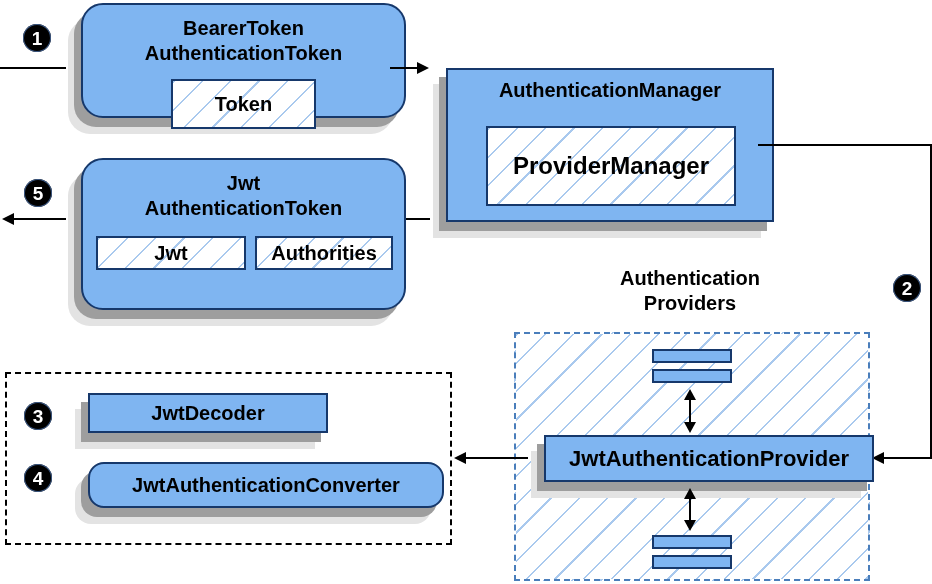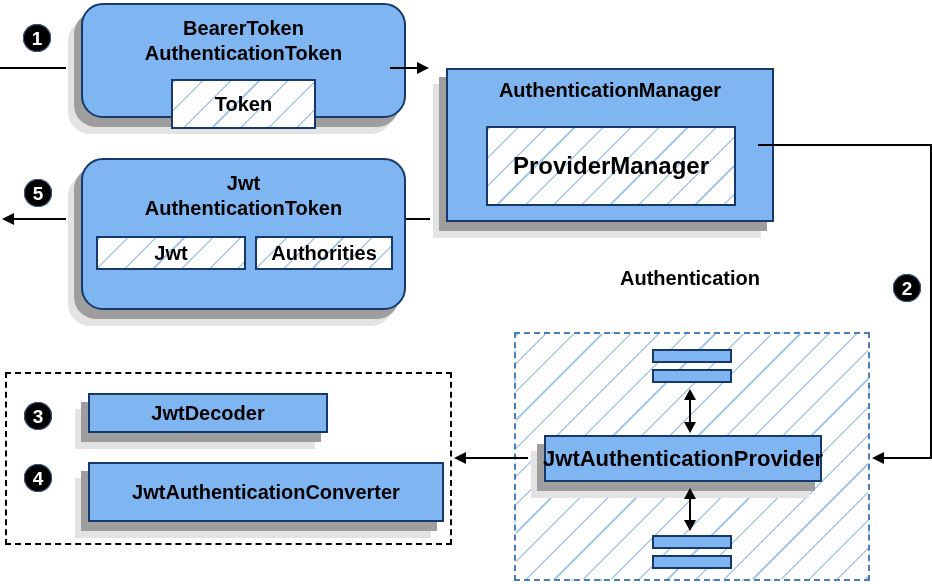--- a/index.html
+++ b/index.html
@@ -131,32 +131,33 @@
   <div class="hline" style="left:758px;top:144px;width:174px;"></div>
   <div class="vline" style="left:930px;top:144px;height:315px;"></div>
   <div class="hline" style="left:883px;top:457px;width:47px;"></div>
   <div class="arr left" style="left:872px;top:452px;"></div>
   <div class="badge" style="left:893px;top:274px;">
     <span>2</span>
   </div>
 
   <div class="group-label" style="left:560px;top:266px;width:260px;">
     <span class="label-line">Authentication</span>
+    <span class="label-line">Providers</span>
   </div>
   <div class="dashed-box" style="left:514px;top:332px;width:356px;height:249px;"></div>
 
   <div class="bar" style="left:652px;top:349px;"></div>
   <div class="bar" style="left:652px;top:369px;"></div>
   <div class="varrow" style="left:684px;top:389px;height:44px;">
     <div class="head-up"></div>
     <div class="shaft"></div>
     <div class="head-down"></div>
   </div>
 
-  <div class="node single-label" style="left:528px;top:435px;width:278px;height:47px;font-size:22px;">
+  <div class="node single-label" style="left:528px;top:435px;width:330px;height:47px;font-size:22px;">
     <span>JwtAuthenticationProvider</span>
   </div>
 
   <div class="varrow" style="left:684px;top:488px;height:43px;">
     <div class="head-up"></div>
     <div class="shaft"></div>
     <div class="head-down"></div>
   </div>
   <div class="bar" style="left:652px;top:535px;"></div>
   <div class="bar" style="left:652px;top:555px;"></div>
@@ -167,17 +168,17 @@
   <div class="dotted-box" style="left:5px;top:372px;width:447px;height:173px;"></div>
   <div class="badge" style="left:24px;top:402px;">
     <span>3</span>
   </div>
   <div class="node single-label" style="left:72px;top:393px;width:240px;height:40px;">
     <span>JwtDecoder</span>
   </div>
   <div class="badge" style="left:24px;top:464px;">
     <span>4</span>
   </div>
-  <div class="node single-label" style="left:72px;top:462px;width:356px;height:60px;">
+  <div class="node single-label" style="left:72px;top:462px;width:356px;height:46px;border-radius:16px;">
     <span>JwtAuthenticationConverter</span>
   </div>
 
 </div>
 
 </body></html>

